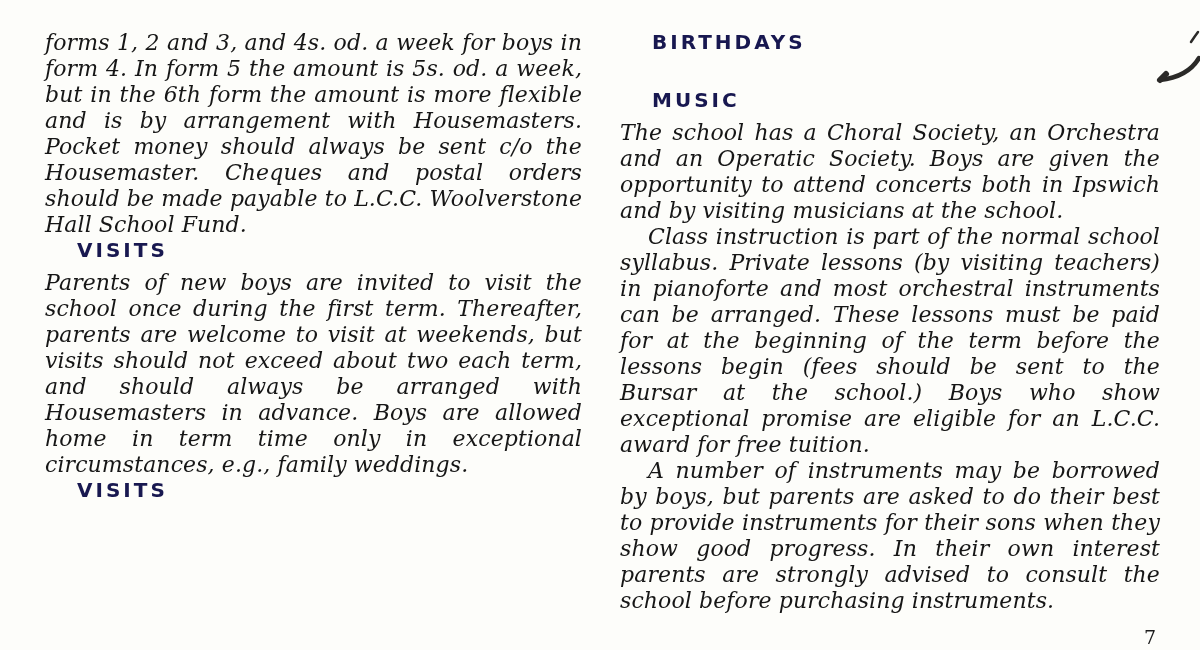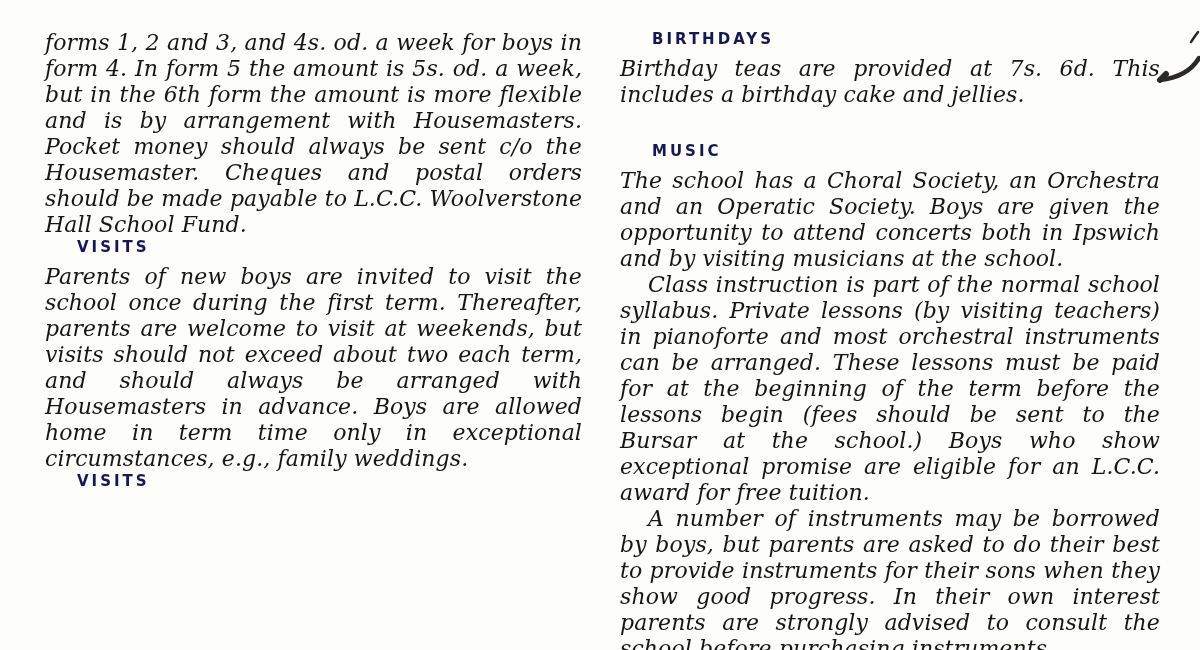--- a/index.html
+++ b/index.html
@@ -33,21 +33,21 @@
   }
   .body-para.indent { text-indent: 28px; }
 
   .section { }
   .section.first-right { margin-top: 0; }
   .section.music { margin-top: 34px; }
 
   .section-heading {
     margin: 0 0 8px 32px;
     font-family: "DejaVu Sans", "Liberation Sans", sans-serif;
-    font-size: 15px;
+    font-size: 20px;
     font-weight: 700;
     letter-spacing: 3px;
     color: #181850;
   }
 
   .page-number {
     margin-top: 12px;
     text-align: right;
     font-size: 19px;
     padding-right: 4px;
@@ -79,21 +79,20 @@
     <div class="section">
       <h2 class="section-heading">VISITS</h2>
     </div>
 
   </div>
 
   <div class="column right">
 
     <div class="section first-right">
       <h2 class="section-heading">BIRTHDAYS</h2>
-      <p class="body-para">Birthday teas are provided at 7s. 6d. This includes a birthday cake and jellies.</p>
     </div>
 
     <div class="section music">
       <h2 class="section-heading">MUSIC</h2>
       <p class="body-para">The school has a Choral Society, an Orchestra and an Operatic Society. Boys are given the opportunity to attend concerts both in Ipswich and by visiting musicians at the school.</p>
       <p class="body-para indent">Class instruction is part of the normal school syllabus. Private lessons (by visiting teachers) in pianoforte and most orchestral instruments can be arranged. These lessons must be paid for at the beginning of the term before the lessons begin (fees should be sent to the Bursar at the school.) Boys who show exceptional promise are eligible for an L.C.C. award for free tuition.</p>
       <p class="body-para indent">A number of instruments may be borrowed by boys, but parents are asked to do their best to provide instruments for their sons when they show good progress. In their own interest parents are strongly advised to consult the school before purchasing instruments.</p>
     </div>
 
     <div class="page-number">7</div>

